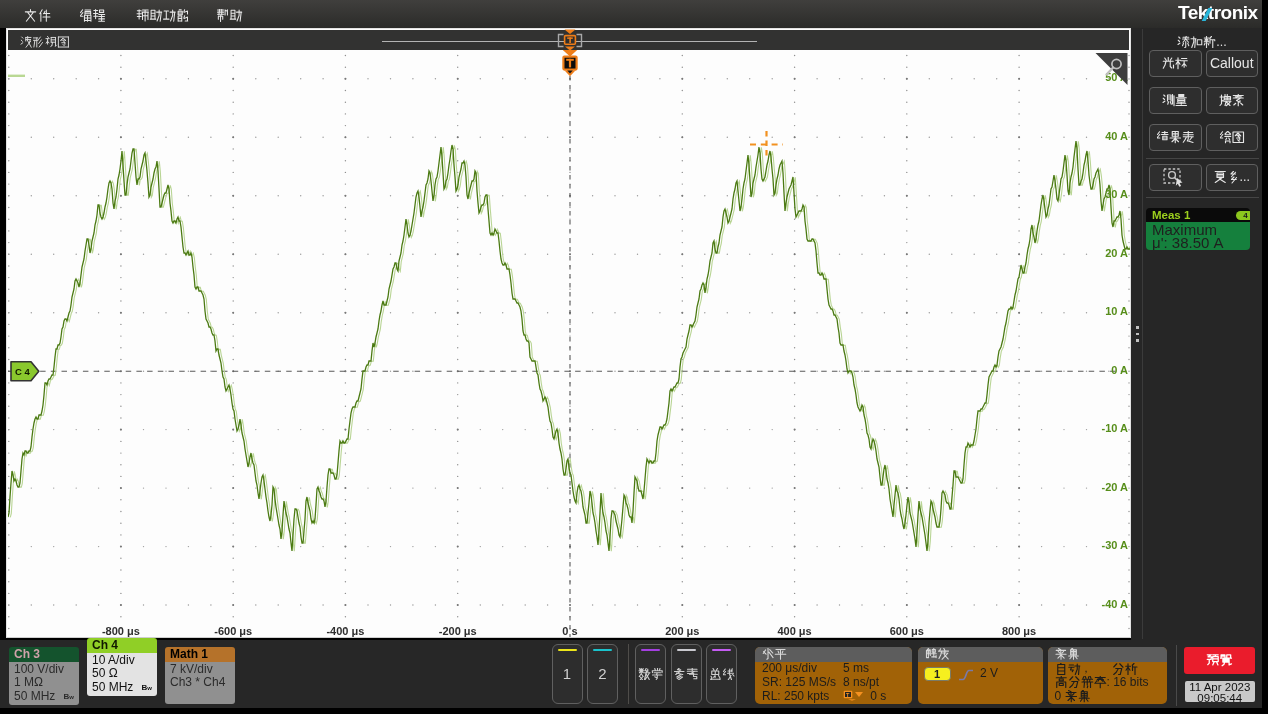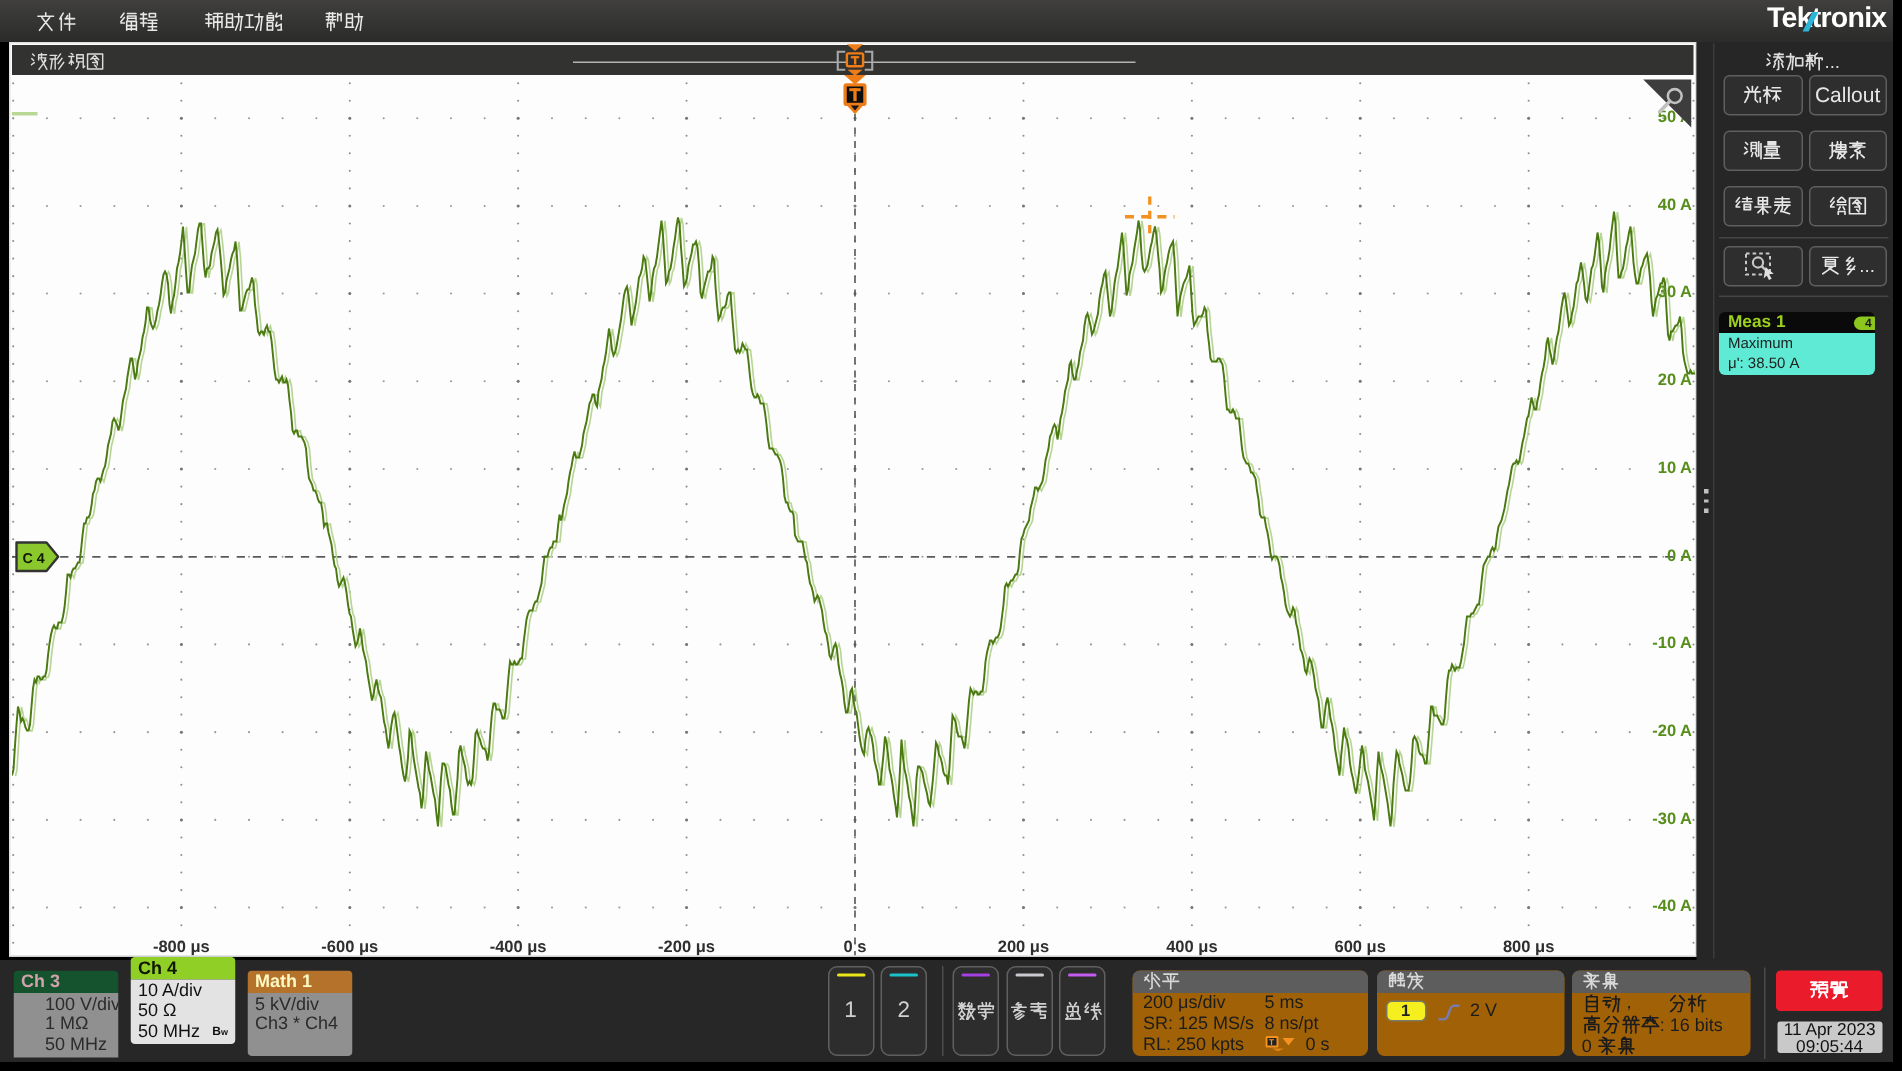--- a/index.html
+++ b/index.html
@@ -1291,43 +1291,43 @@
     </svg>
     <span style="font-size:12.5px">...</span>
   </div>
 <div class="rsep" style="left:1146px;top:157.5px"></div>
 <div class="rsep" style="left:1146px;top:197px"></div>
 <div class="abs" style="left:1146px;top:208px;width:104px;height:42px;border-radius:4px;overflow:hidden">
 <div style="height:13.5px;background:#0a0a0a;position:relative">
 <span style="position:absolute;left:6px;top:0.5px;font:bold 11.5px 'Liberation Sans',sans-serif;color:#9ccf1e">Meas 1</span>
 <span style="position:absolute;left:90px;top:2.5px;width:19px;height:9px;background:#8cc61e;border-radius:4.5px;font:bold 8px 'Liberation Sans',sans-serif;color:#1a1a1a;text-align:center;line-height:9px">4</span>
 </div>
-<div style="height:28.5px;background:#5eead4;color:#1f1f1f;font-size:10px;padding:1px 6px;line-height:13.5px">Maximum<br>μ': 38.50 A</div>
+<div style="height:28.5px;background:#15803d;color:#1f1f1f;font-size:15px;padding:1px 6px;line-height:13.5px">Maximum<br>μ': 38.50 A</div>
 </div>
 <div class="abs" id="botbar"></div>
 <div class="badge" style="left:9px;top:647px">
 <div class="bhead" style="background:#14532d;color:#d0a2aa">Ch 3</div>
-<div style="background:#909090;color:#2b2b2b;padding:1px 16px 2px">
+<div style="background:#909090;color:#2b2b2b;padding:1px 0 2px">
 <div class="brow">100 V/div</div>
       <div class="brow">1 MΩ</div>
 <div class="brow">50 MHz<span style="float:right;font-size:8px;font-weight:bold">B<span style="font-size:6px">w</span></span></div>
 </div>
   </div>
 <div class="badge" style="left:87px;top:638px">
 <div class="bhead" style="background:#90cf26;color:#101800">Ch 4</div>
 <div style="background:#e3e3e3;color:#111;padding:1px 0 2px">
 <div class="brow">10 A/div</div>
       <div class="brow">50 Ω</div>
 <div class="brow">50 MHz<span style="float:right;font-size:8px;font-weight:bold">B<span style="font-size:6px">w</span></span></div>
 </div>
   </div>
 <div class="badge" style="left:165px;top:647px">
-<div class="bhead" style="background:#b5722a;color:#fef9c3">Math 1</div>
+<div class="bhead" style="background:#b5722a;color:#000000">Math 1</div>
 <div style="background:#909090;color:#2b2b2b;padding:1px 0 2px;height:42px">
-<div class="brow">5 kV/div</div>
+<div class="brow">7 kV/div</div>
       <div class="brow">Ch3 * Ch4</div>
 </div>
   </div>
 <div class="chbtn" style="left:551.5px">
     <div class="chline" style="background:#ece51a"></div>
     <span style="font-size:15px">1</span>
   </div>
 <div class="chbtn" style="left:587px">
     <div class="chline" style="background:#1ac3cc"></div>
     <span style="font-size:15px">2</span>

